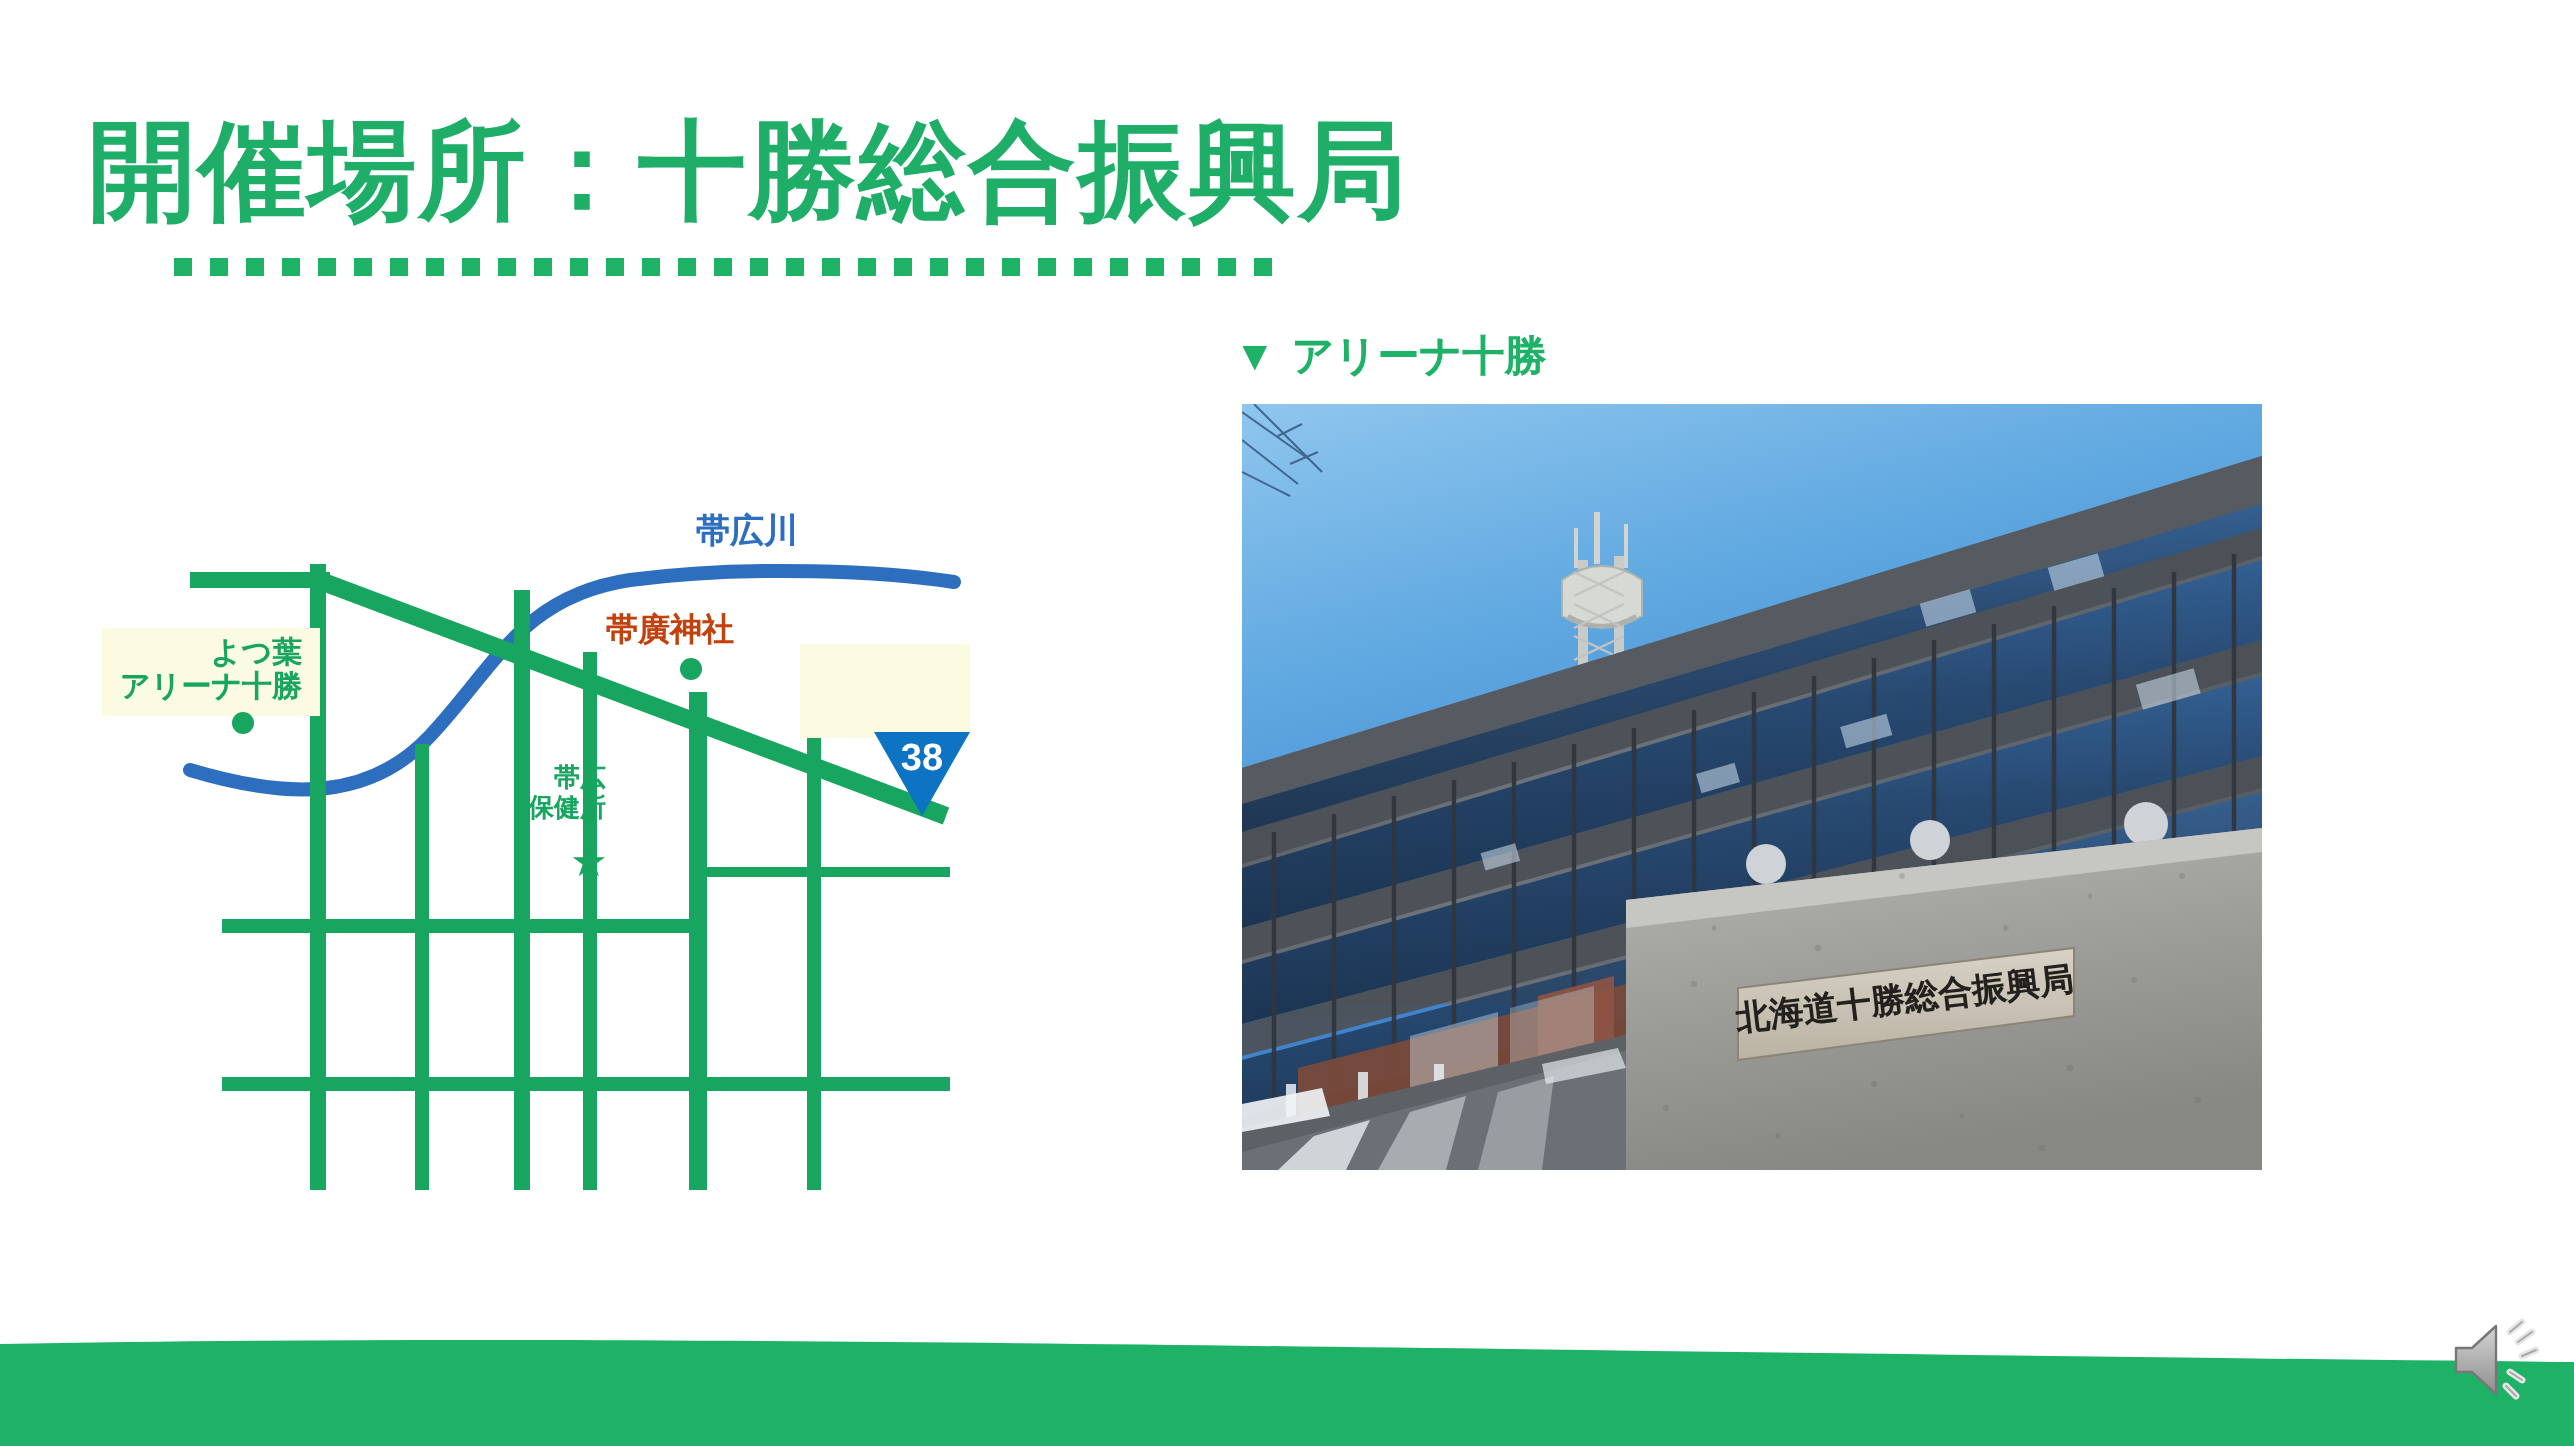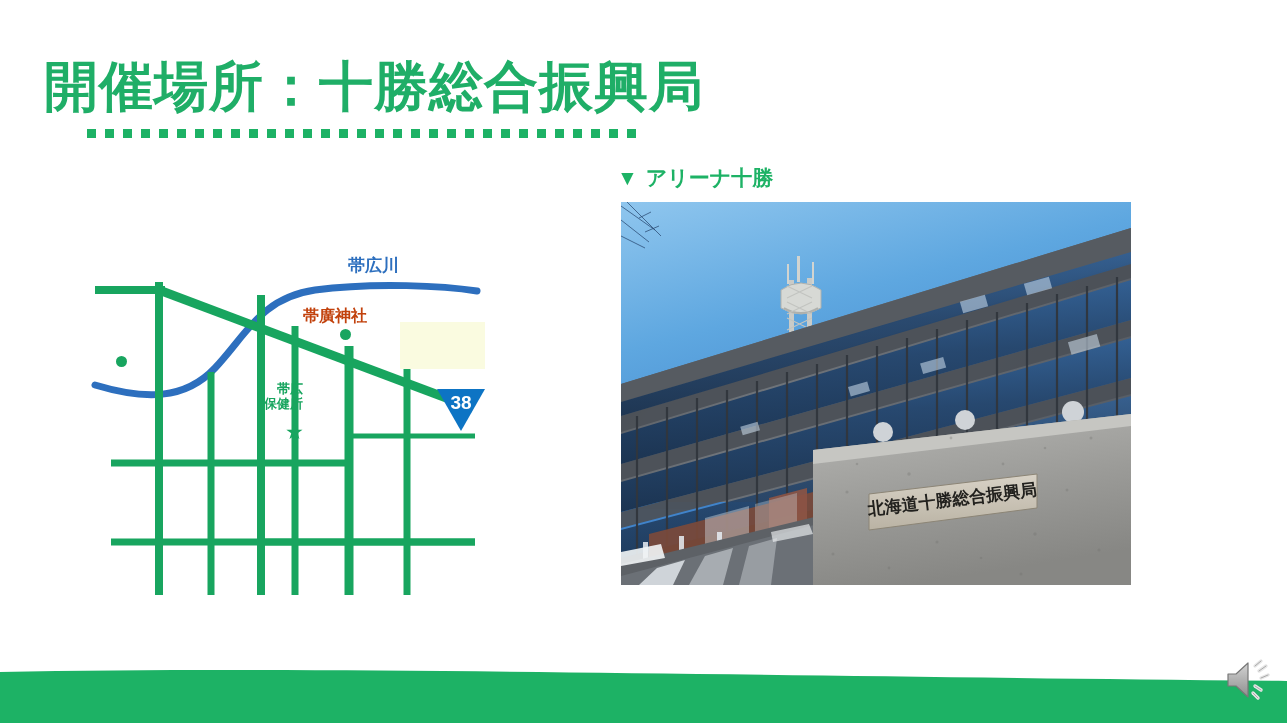--- a/index.html
+++ b/index.html
@@ -366,37 +366,41 @@
 
         <path d="M56 213 L 294 213" stroke-width="7"></path>
         <path d="M294 186 L 420 186" stroke-width="5"></path>
         <path d="M56 292 L 420 292" stroke-width="7"></path>
         <path d="M206 292 L 420 292" stroke-width="7"></path>
       </g>
     </svg>
 
     <div class="yellow-block" style="left:345px; top:72px;"></div>
 
-    <div class="route-shield" style="left:382px; top:139px;">
+    <div class="route-shield" style="left:382px; top:116px;">
       <div class="tri"></div>
       <div class="num">38</div>
     </div>
   </div>
 
   <div class="map-label lbl-river">帯広川</div>
 
   <div class="map-label lbl-jinja">帯廣神社</div>
   <div class="marker-dot dot-jinja"></div>
 
   <div class="map-label lbl-hoken">
     <div>帯広</div>
     <div>保健所</div>
   </div>
   <div class="marker-star">★</div>
 
+  <div class="map-label lbl-arena">
+    <div>よつ葉</div>
+    <div>アリーナ十勝</div>
+  </div>
   <div class="marker-dot dot-arena"></div>
 
   <div class="footer-band">
     <svg viewBox="0 0 1287 95" preserveAspectRatio="none">
       <path d="M0 44 C 320 38, 700 47, 1287 53 L1287 95 L0 95 Z" fill="#1DB265"></path>
     </svg>
   </div>
 
   <div class="speaker-icon">
     <svg viewBox="0 0 52 52">

